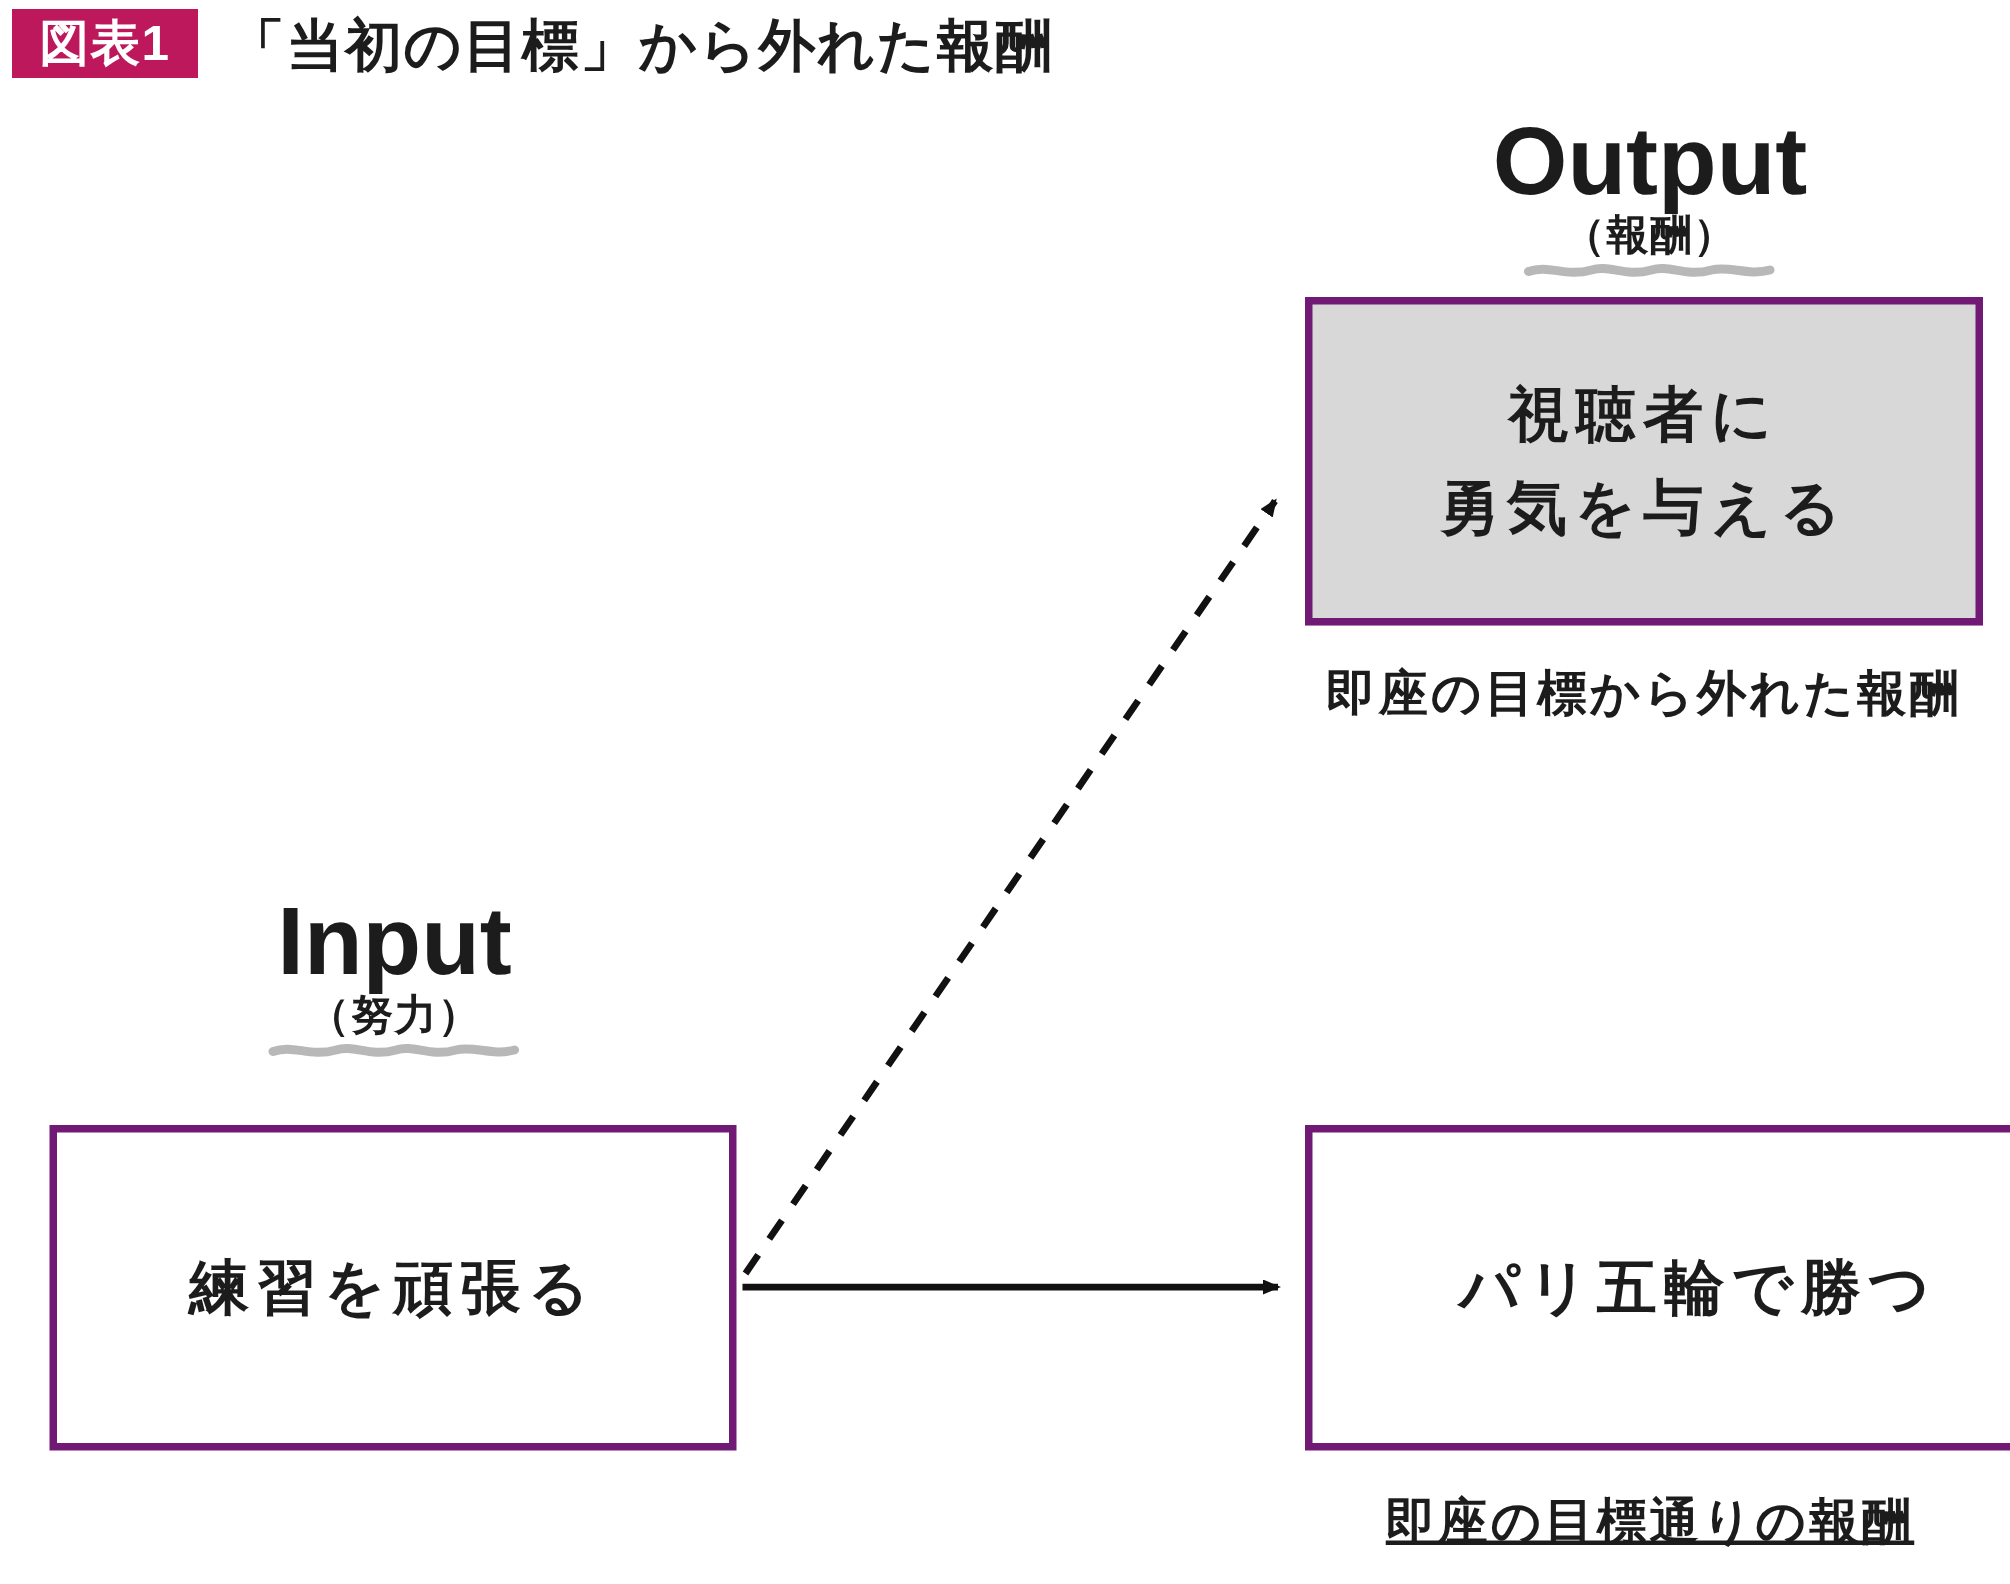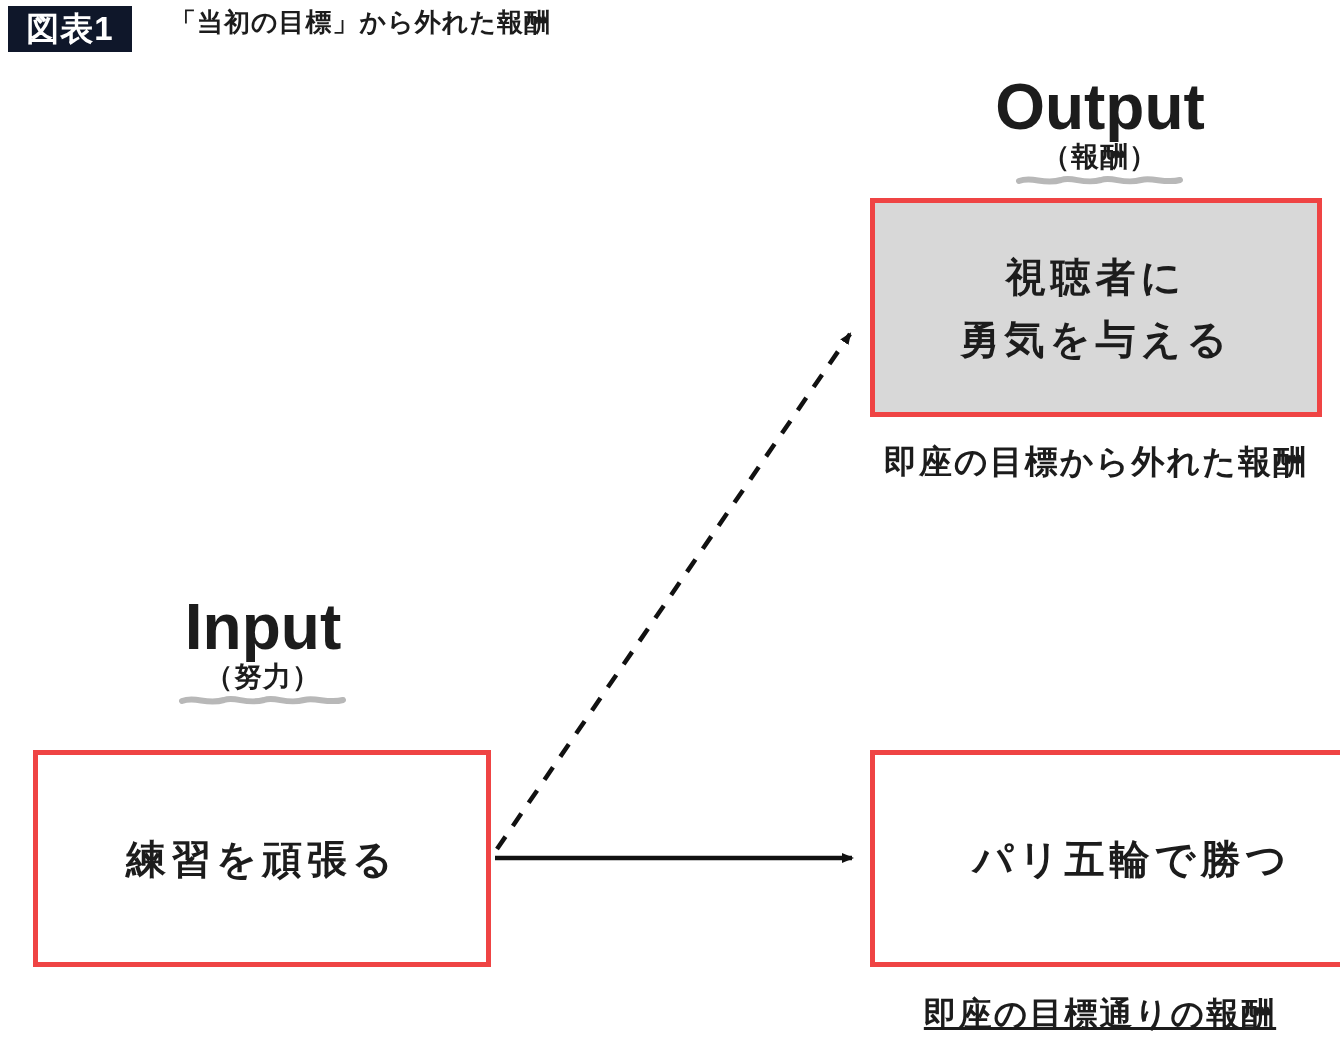--- a/index.html
+++ b/index.html
@@ -10,46 +10,46 @@
     background:#ffffff;
     font-family:"Liberation Sans", sans-serif;
     color:#1c1c1c;
     overflow:hidden;
   }
 
   
   .fig-badge {
     position:absolute; left:8px; top:6px;
     width:124px; height:46px;
-    background:#0f172a; color:#ffffff;
+    background:#be185d; color:#ffffff;
     font-size:33px; font-weight:bold;
     display:flex; align-items:center; justify-content:center;
     letter-spacing:1px;
   }
   .fig-title {
     position:absolute; left:152px; top:5px;
-    font-size:26px; font-weight:bold;
-    letter-spacing:1px; white-space:nowrap;margin-left:18px;
+    font-size:38px; font-weight:bold;
+    letter-spacing:1px; white-space:nowrap;
   }
 
   
   .group-label {
     position:absolute; text-align:center;
     font-weight:bold; line-height:1.06;
   }
   .group-label .en { font-size:64px; display:block; }
   .group-label .ja { font-size:28px; display:block; letter-spacing:1px; }
   .group-label svg.scribble { display:block; margin:2px auto 0 auto; }
   #output-label { left:950px; top:74px; width:300px; }
   #input-label  { left:118px; top:594px; width:290px; }
 
   
   .node-box {
     position:absolute;
-    border:5px solid #ef4444;
+    border:5px solid #701a75;
     display:flex; flex-direction:column;
     align-items:center; justify-content:center;
     font-size:40px; font-weight:bold;
     letter-spacing:5px; 
     line-height:1.55;
   }
   #box-viewer   { left:870px; top:198px; width:452px; height:219px; background:#d8d8d8; }
   #box-practice { left:33px;  top:750px; width:458px; height:217px; background:#ffffff; }
   #box-paris    { left:870px; top:750px; width:524px; height:217px; background:#ffffff; }
 

